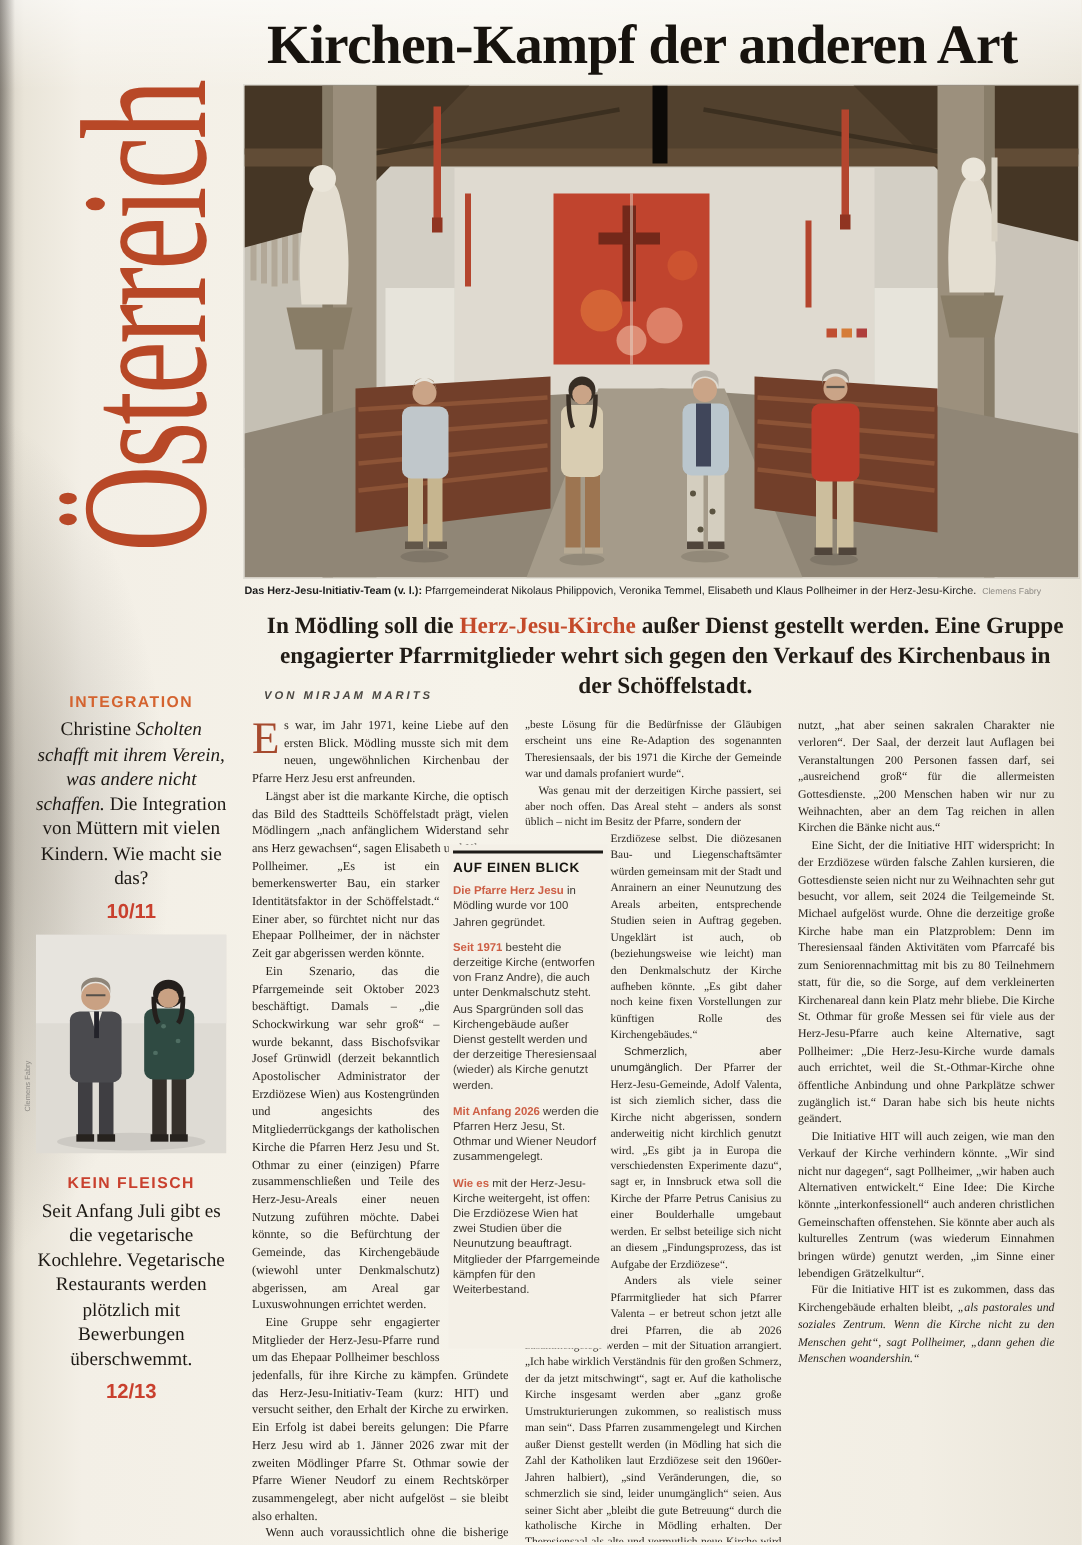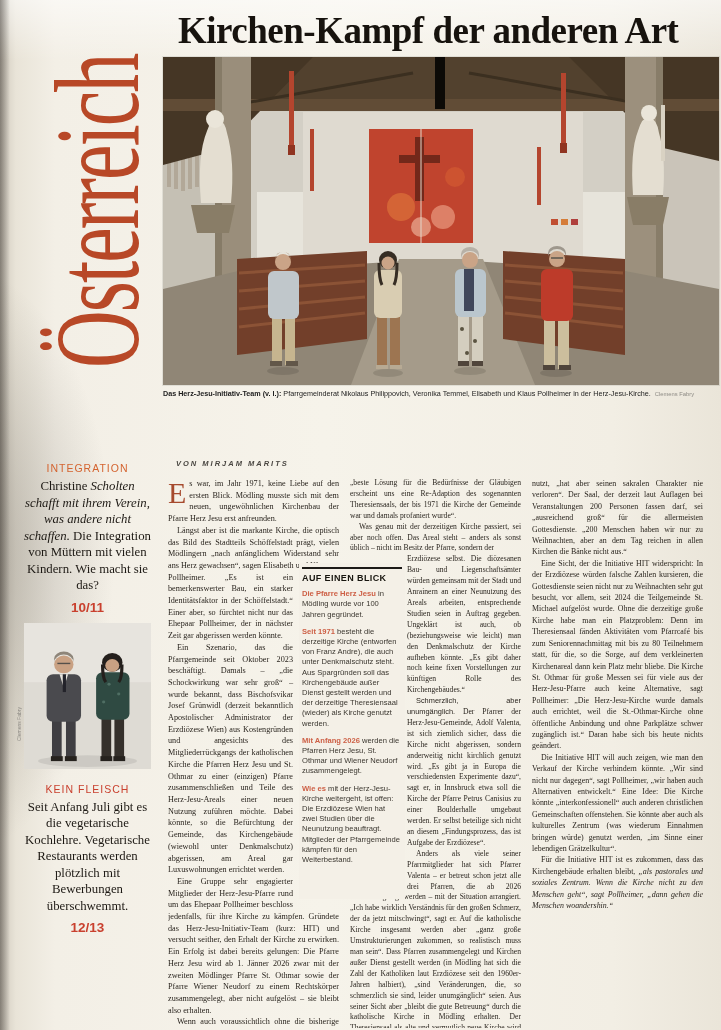--- a/index.html
+++ b/index.html
@@ -31,21 +31,21 @@
   
   .standfirst{position:absolute;left:176px;right:10px;top:408px;text-align:center;
     font-size:15.5px;line-height:20px;font-weight:600;color:#201b15;}
   .standfirst .hl{color:#c44a2a;}
   .byline{position:absolute;left:176px;right:10px;top:459px;
     font-family:"Liberation Sans",sans-serif;font-size:7.5px;font-weight:700;
     letter-spacing:2px;color:#4a4742;font-style:italic;}
   
   .rail{position:absolute;left:0;top:452px;width:163px;padding:0 10px 0 22px;
     box-sizing:border-box;text-align:center;}
-  .kicker{font-family:"Liberation Sans",sans-serif;font-weight:400;font-size:10.5px;
+  .kicker{font-family:"Liberation Sans",sans-serif;font-weight:700;font-size:10.5px;
     letter-spacing:1px;color:#d4632f;margin:10px 0 4px;}
   .kicker.red{color:#c9402e;margin-top:14px;}
   .teaser{font-size:12.8px;line-height:16.5px;margin:0;color:#1d1914;}
   .teaser em{}
   .pages{font-family:"Liberation Sans",sans-serif;font-weight:700;font-size:13.5px;
     color:#c9402e;margin:6px 0 8px;}
   .railphoto{position:relative;margin:4px 2px 2px;}
   .railphoto svg{display:block;width:100%;height:146px;}
   .vcredit{position:absolute;left:-2px;bottom:28px;transform:rotate(-90deg);
     transform-origin:0 100%;font-family:"Liberation Sans",sans-serif;font-size:5px;
@@ -221,20 +221,23 @@
           <rect x="396" y="308" width="12" height="5" fill="#4a4038"></rect>
       </g>
       <rect x="0" y="0" width="556" height="328" fill="#b08d5e" opacity=".07"></rect>
     </svg>
   </figure>
 
   <div class="caption">
     <span class="lead">Das Herz-Jesu-Initiativ-Team (v. l.):</span><span> Pfarrgemeinderat Nikolaus Philippovich, Veronika Temmel, Elisabeth und Klaus Pollheimer in der Herz-Jesu-Kirche.</span><span class="credit">Clemens Fabry</span>
   </div>
 
+  <div class="standfirst">
+    <span>In Mödling soll die </span><span class="hl">Herz-Jesu-Kirche</span><span> außer Dienst gestellt werden. Eine Gruppe engagierter Pfarrmitglieder wehrt sich gegen den Verkauf des Kirchenbaus in der Schöffelstadt.</span>
+  </div>
   <div class="byline">VON MIRJAM MARITS</div>
 
   <aside class="rail">
     <div class="kicker">INTEGRATION</div>
     <p class="teaser">
       <span>Christine</span>
       <em>Scholten schafft mit ihrem Verein, was andere nicht schaffen.</em>
       <span>Die Integration von Müttern mit vielen Kindern. Wie macht sie das?</span>
     </p>
     <div class="pages">10/11</div>

